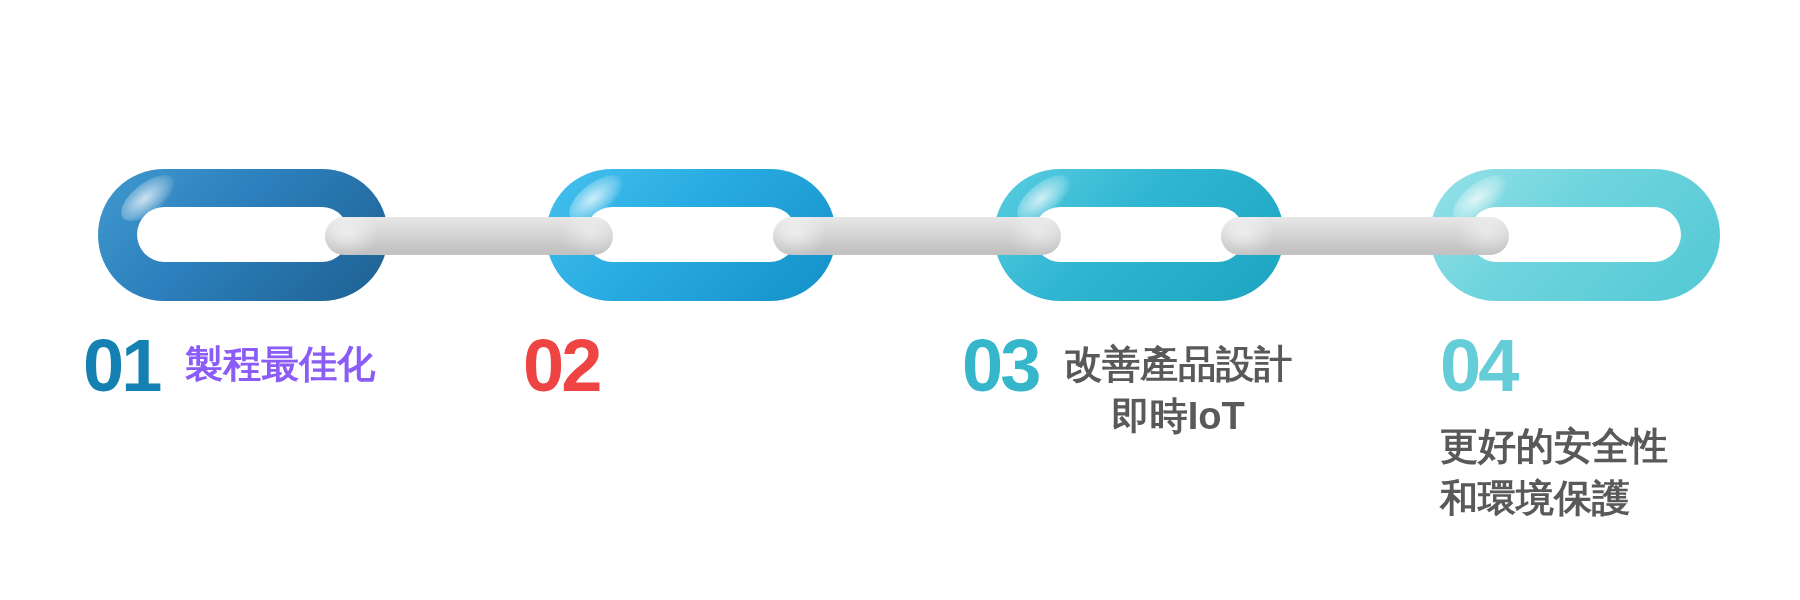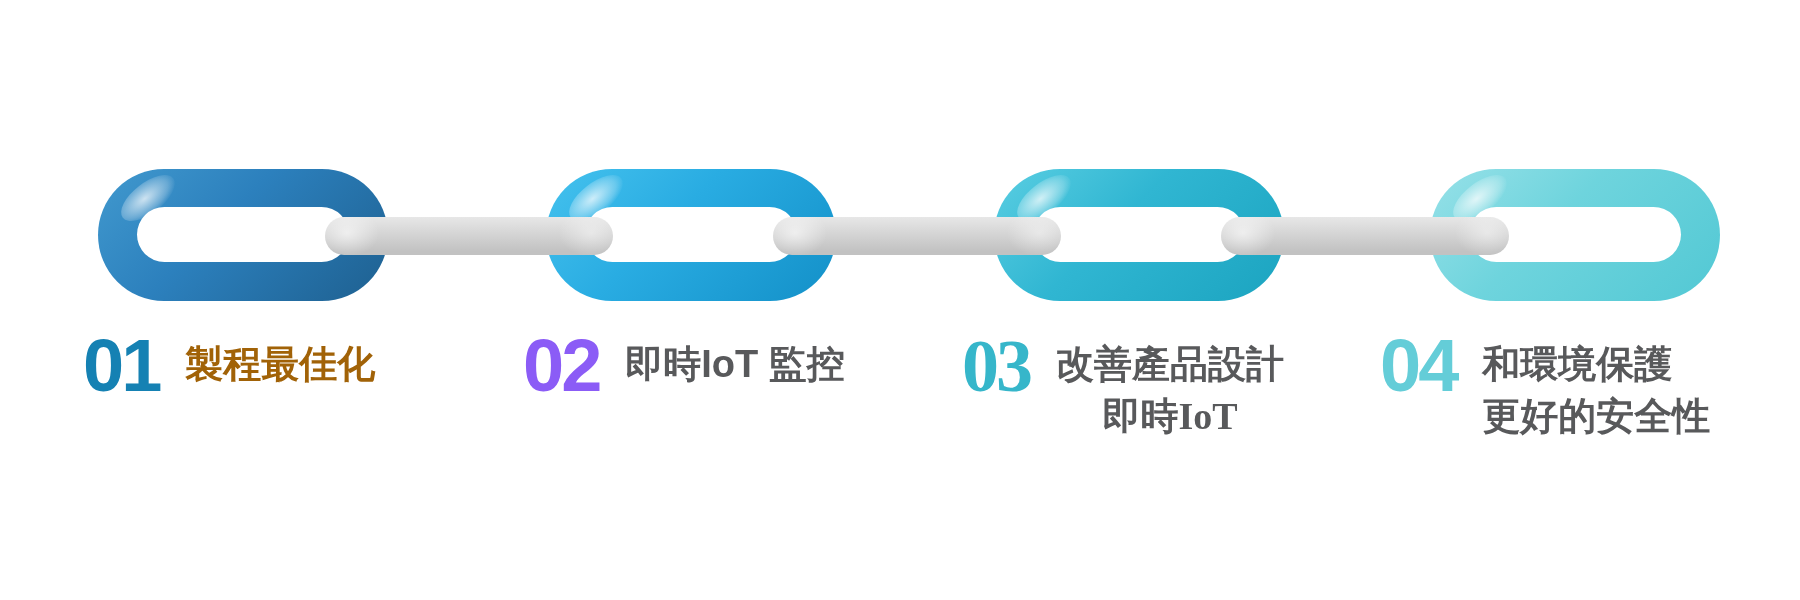--- a/index.html
+++ b/index.html
@@ -65,22 +65,22 @@
   .item-label{
     position:absolute;
     top:338px;
     display:flex;
     align-items:flex-start;
     gap:26px;
     z-index:4;
   }
   #label-1{left:83px;}
   #label-2{left:523px;}
-  #label-3{left:962px;font-family:Liberation Serif, serif;}
-  #label-4{left:1380px;}
+  #label-3{left:962px;}
+  #label-4{left:1440px;flex-direction:column;}
 
   .item-number{
     font-size:74px;
     line-height:56px;
     font-weight:700;
     letter-spacing:-3px;
     white-space:nowrap;
   }
   .item-text{
     font-weight:700;
@@ -101,42 +101,41 @@
   <div id="link-2" class="link" style="--c1: #45C2EE; --c2: #29ACE2; --c3: #1390C8;"></div>
   <div id="link-3" class="link" style="--c1: #5ACEE2; --c2: #30B6D2; --c3: #1BA4C0;"></div>
   <div id="link-4" class="link" style="--c1: #97E1E8; --c2: #6ED4DD; --c3: #52C8D4;"></div>
 
   <div id="connector-1" class="connector" style="background: radial-gradient(46px 34px at 22px 42%, rgba(255, 255, 255, 0.6) 0%, rgba(255, 255, 255, 0) 70%), radial-gradient(46px 34px at calc(100% - 22px) 42%, rgba(255, 255, 255, 0.45) 0%, rgba(255, 255, 255, 0) 70%), linear-gradient(rgb(231, 231, 231) 0%, rgb(194, 194, 194) 90%);"></div>
   <div id="connector-2" class="connector" style="background: radial-gradient(46px 34px at 22px 42%, rgba(255, 255, 255, 0.6) 0%, rgba(255, 255, 255, 0) 70%), radial-gradient(46px 34px at calc(100% - 22px) 42%, rgba(255, 255, 255, 0.45) 0%, rgba(255, 255, 255, 0) 70%), linear-gradient(rgb(231, 231, 231) 0%, rgb(194, 194, 194) 90%);"></div>
   <div id="connector-3" class="connector" style="background: radial-gradient(46px 34px at 22px 42%, rgba(255, 255, 255, 0.6) 0%, rgba(255, 255, 255, 0) 70%), radial-gradient(46px 34px at calc(100% - 22px) 42%, rgba(255, 255, 255, 0.45) 0%, rgba(255, 255, 255, 0) 70%), linear-gradient(rgb(231, 231, 231) 0%, rgb(194, 194, 194) 90%);"></div>
 
   <div id="label-1" class="item-label">
     <span class="item-number" style="color: rgb(21, 129, 179);">01</span>
-    <span class="item-text" style="color: #a16207;">
+    <span class="item-text" style="color: #8b5cf6;">
       <span class="line">製程最佳化</span>
 
     </span>
   </div>
 
   <div id="label-2" class="item-label">
-    <span class="item-number" style="color: #8b5cf6;">02</span>
+    <span class="item-number" style="color: #ef4444;">02</span>
     <span class="item-text" style="color: rgb(88, 89, 91);">
-      <span class="line">即時IoT 監控</span>
     </span>
   </div>
 
   <div id="label-3" class="item-label">
     <span class="item-number" style="color: rgb(54, 182, 202);">03</span>
     <span class="item-text" style="color: rgb(88, 89, 91); text-align: center;">
       <span class="line">改善產品設計</span>
       <span class="line">即時IoT</span>
     </span>
   </div>
 
   <div id="label-4" class="item-label">
     <span class="item-number" style="color: rgb(100, 205, 216);">04</span>
     <span class="item-text" style="color: rgb(88, 89, 91);">
+      <span class="line">更好的安全性</span>
       <span class="line">和環境保護</span>
-      <span class="line">更好的安全性</span>
     </span>
   </div>
 
 </div>
 
 </body></html>

